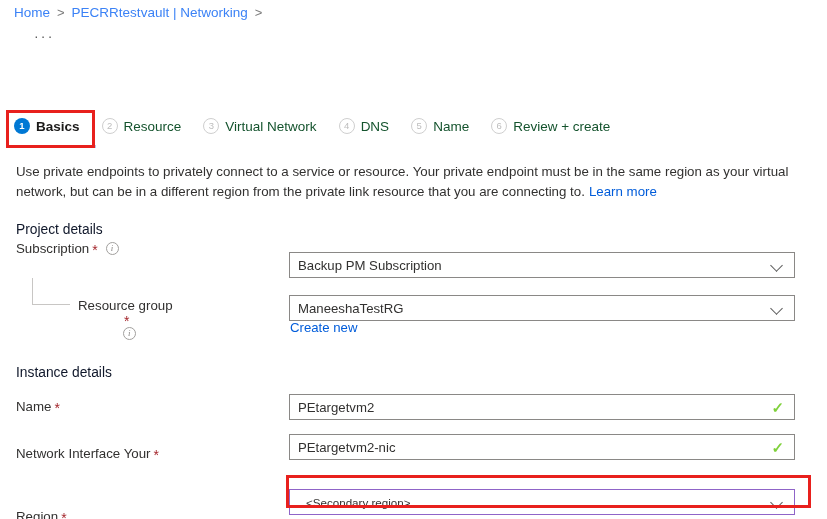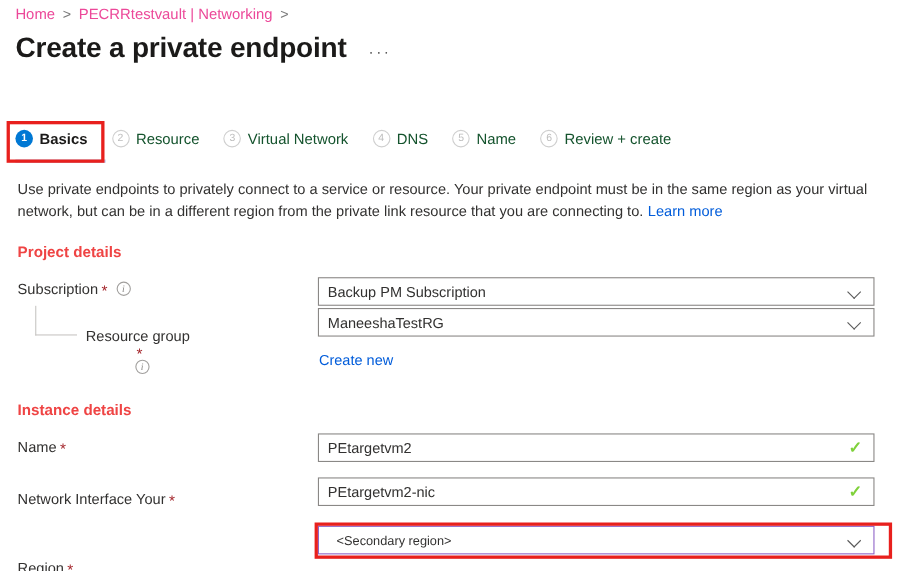--- a/index.html
+++ b/index.html
@@ -21,21 +21,21 @@
     position: absolute;
     left: 14px;
     top: 3px;
     font-size: 13.5px;
     line-height: 20px;
     white-space: nowrap;
     display: flex;
     align-items: center;
   }
   .crumb-link {
-    color: #ec4899;
+    color: #3b82f6;
     cursor: pointer;
   }
   .crumb-sep {
     color: #7a7a7a;
     margin: 0 7px;
     font-size: 13px;
   }
 
   
   .title-row {
@@ -144,22 +144,22 @@
     color: #015cda;
     cursor: pointer;
     margin-left: 4px;
   }
 
   
   .section-head {
     position: absolute;
     left: 16px;
     font-size: 13.8px;
-    font-weight: bold;
-    color: #ef4444;
+    font-weight: normal;
+    color: #0f172a;
   }
   #project-head { top: 222px; }
   #instance-head { top: 365px; }
 
   .field-label {
     position: absolute;
     font-size: 13.3px;
     color: #323130;
     white-space: nowrap;
     display: flex;
@@ -282,21 +282,20 @@
 <body>
 
 <div class="breadcrumb">
   <span class="crumb-link">Home</span>
   <span class="crumb-sep">&gt;</span>
   <span class="crumb-link">PECRRtestvault | Networking</span>
   <span class="crumb-sep">&gt;</span>
 </div>
 
 <div class="title-row">
-  <span class="page-title">Create a private endpoint</span>
   <span class="title-ellipsis">···</span>
 </div>
 
 <div class="tabs">
   <div class="tab active">
     <span class="circ">1</span>
     <span class="tab-label">Basics</span>
   </div>
   <div class="tab disabled">
     <span class="circ">2</span>
@@ -321,38 +320,38 @@
 </div>
 <div class="tab-underline"></div>
 <div class="annot-basics"></div>
 
 <div class="description">
   <span>Use private endpoints to privately connect to a service or resource. Your private endpoint must be in the same region as your virtual network, but can be in a different region from the private link resource that you are connecting to.</span><span class="learn-more">Learn more</span>
 </div>
 
 <div class="section-head" id="project-head">Project details</div>
 
-<div class="field-label" style="left:16px; top:255px;align-items:center;">
+<div class="field-label" style="left:16px; top:241px;align-items:center;">
   <span>Subscription</span>
   <span class="req">*</span>
   <span class="info-icon">i</span>
 </div>
 <div class="control" style="top:252px;">
   <span class="val">Backup PM Subscription</span>
   <span class="chevron"></span>
 </div>
 
 <div class="tree-connector"></div>
 
 <div class="field-label" style="left:78px; top:298px;flex-direction:column;">
   <span>Resource group</span>
   <span class="req">*</span>
   <span class="info-icon">i</span>
 </div>
-<div class="control" style="top:280px;">
+<div class="control" style="top:295px;">
   <span class="val">ManeeshaTestRG</span>
   <span class="chevron"></span>
 </div>
 <div class="create-new">Create new</div>
 
 <div class="section-head" id="instance-head">Instance details</div>
 
 <div class="field-label" style="left:16px; top:399px;">
   <span>Name</span>
   <span class="req">*</span>
@@ -368,17 +367,17 @@
 </div>
 <div class="control textbox" style="top:434px;">
   <span class="val">PEtargetvm2-nic</span>
   <span class="check">✓</span>
 </div>
 
 <div class="field-label" style="left:16px; top:485px;margin-top:24px;">
   <span>Region</span>
   <span class="req">*</span>
 </div>
-<div class="control region-focus small-val" style="top:478px;padding-left:16px;">
+<div class="control region-focus small-val" style="top:489px;padding-left:16px;">
   <span class="val">&lt;Secondary region&gt;</span>
   <span class="chevron"></span>
 </div>
 <div class="annot-region"></div>
 
 </body></html>

